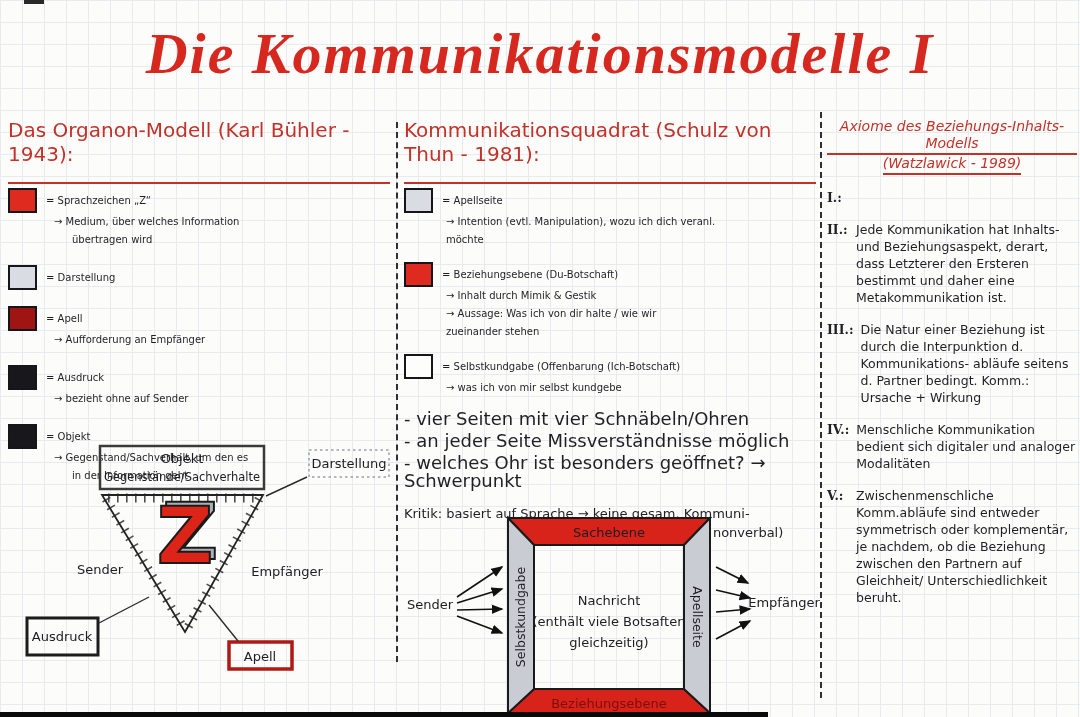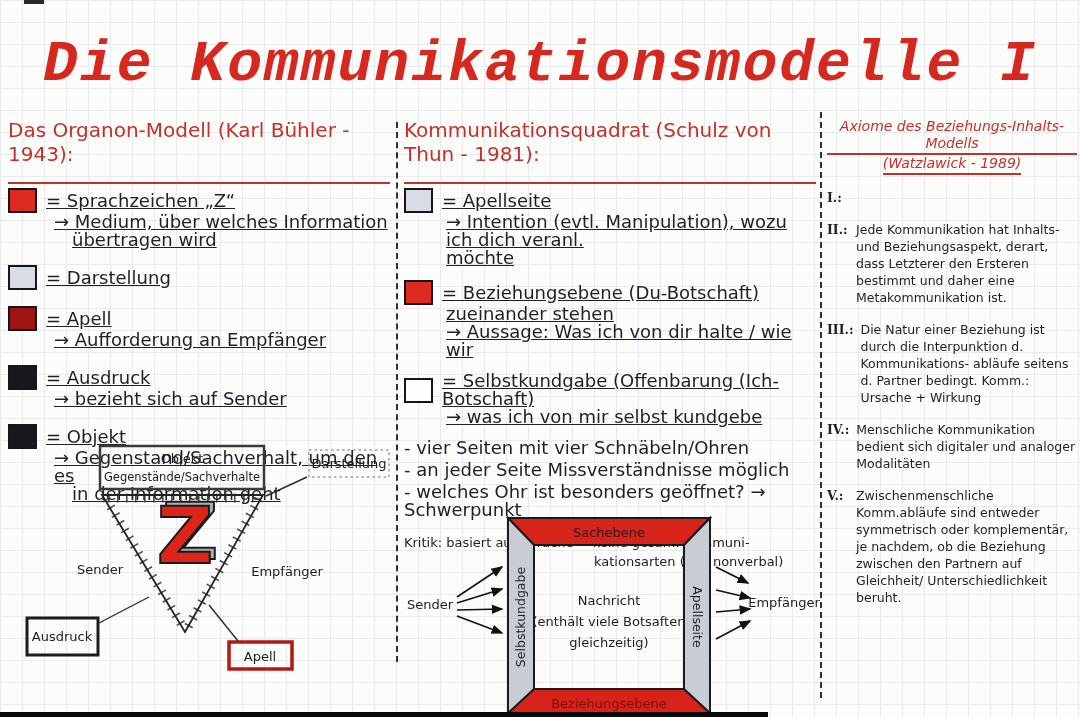--- a/index.html
+++ b/index.html
@@ -6,38 +6,38 @@
   .page{
     position:relative;width:1080px;height:717px;overflow:hidden;
     background-color:#fcfcfb;
     background-image:
       linear-gradient(#e8ebee 1px, transparent 1px),
       linear-gradient(90deg,#e8ebee 1px, transparent 1px);
     background-size:22px 22px;
     font-family:"DejaVu Sans",sans-serif;color:#1f1f24;
   }
   .title{
-    position:absolute;top:20px;left:0;right:0;margin:12px;text-align:center;
-    font-family:Liberation Mono, monospace;font-style:italic;font-weight:bold;
+    position:absolute;top:20px;left:0;right:0;margin:0;text-align:center;
+    font-family:Liberation Serif, serif;font-style:italic;font-weight:bold;
     font-size:58px;color:#d6281f;letter-spacing:2px;
   }
   .sep{position:absolute;width:0;border-left:2px dashed #2e2e33;}
   .sep1{left:396px;top:122px;height:540px;}
   .sep2{left:820px;top:112px;height:586px;}
   .col{position:absolute;top:118px;}
   .col1{left:8px;width:382px;}
   .col2{left:404px;width:412px;}
   .col3{left:827px;width:250px;font-size:12.5px;line-height:17px;}
   .colhead{
     font-size:20px;color:#c23229;margin:0 0 4px 0;display:inline-block;
     border-bottom:2px solid #c23229;padding-bottom:16px;font-weight:normal;
   }
   .colhead3{margin:0 0 14px 0;text-align:center;font-size:14px;color:#c23229;font-style:italic;}
   .colhead3 span{border-bottom:2px solid #c23229;padding-bottom:1px;display:inline-block;}
-  .item{margin-bottom:16px;font-size:18px;line-height:18px;text-decoration:underline;}
+  .item{margin-bottom:16px;font-size:10px;line-height:18px;}
   .col2 .item{margin-bottom:13px;}
   .irow{display:flex;align-items:center;gap:9px;}
   .sw{width:25px;height:21px;border:2px solid #15151a;display:inline-block;flex:0 0 auto;}
   .sw-red{background:#df2b1f}
   .sw-gray{background:#d9dce2}
   .sw-darkred{background:#9e1513}
   .sw-black{background:#17171c}
   .sw-white{background:#fdfdfc}
   .ln{margin-left:46px;margin-top:0;}
   .col2 .ln{margin-left:42px;}
@@ -95,21 +95,21 @@
         <span>= Apell</span>
       </div>
       <div class="ln">→ Aufforderung an Empfänger</div>
     </div>
 
     <div class="item">
       <div class="irow">
         <span class="sw sw-black"></span>
         <span>= Ausdruck</span>
       </div>
-      <div class="ln">→ bezieht sich auf Sender</div>
+      <div class="ln">→ bezieht ohne auf Sender</div>
     </div>
 
     <div class="item">
       <div class="irow">
         <span class="sw sw-black"></span>
         <span>= Objekt</span>
       </div>
       <div class="ln">→ Gegenstand/Sachverhalt, um den es</div>
       <div class="ln ind2">in der Information geht</div>
     </div>
@@ -156,22 +156,23 @@
       </div>
       <div class="ln">→ Intention (evtl. Manipulation), wozu ich dich veranl.</div>
       <div class="ln ind-moechte">möchte</div>
     </div>
 
     <div class="item">
       <div class="irow">
         <span class="sw sw-red"></span>
         <span>= Beziehungsebene (Du-Botschaft)</span>
       </div>
+      <div class="ln">→ Inhalt durch Mimik &amp; Gestik</div>
+      <div class="ln">→ Aussage: Was ich von dir halte / wie wir</div>
       <div class="ln ind-zue">zueinander stehen</div>
-      <div class="ln">→ Aussage: Was ich von dir halte / wie wir</div>
     </div>
 
     <div class="item">
       <div class="irow">
         <span class="sw sw-white"></span>
         <span>= Selbstkundgabe (Offenbarung (Ich-Botschaft)</span>
       </div>
       <div class="ln">→ was ich von mir selbst kundgebe</div>
     </div>
 

